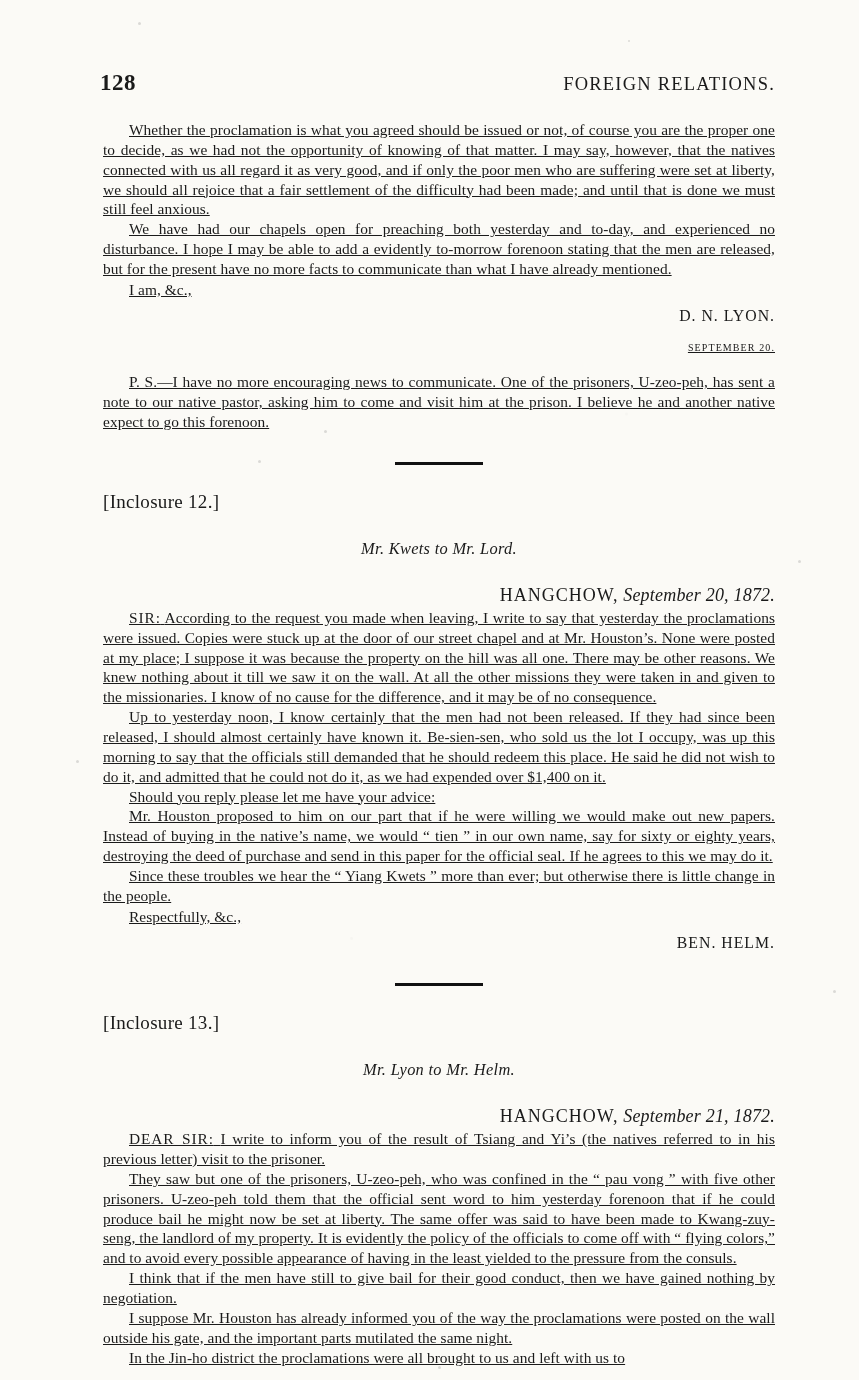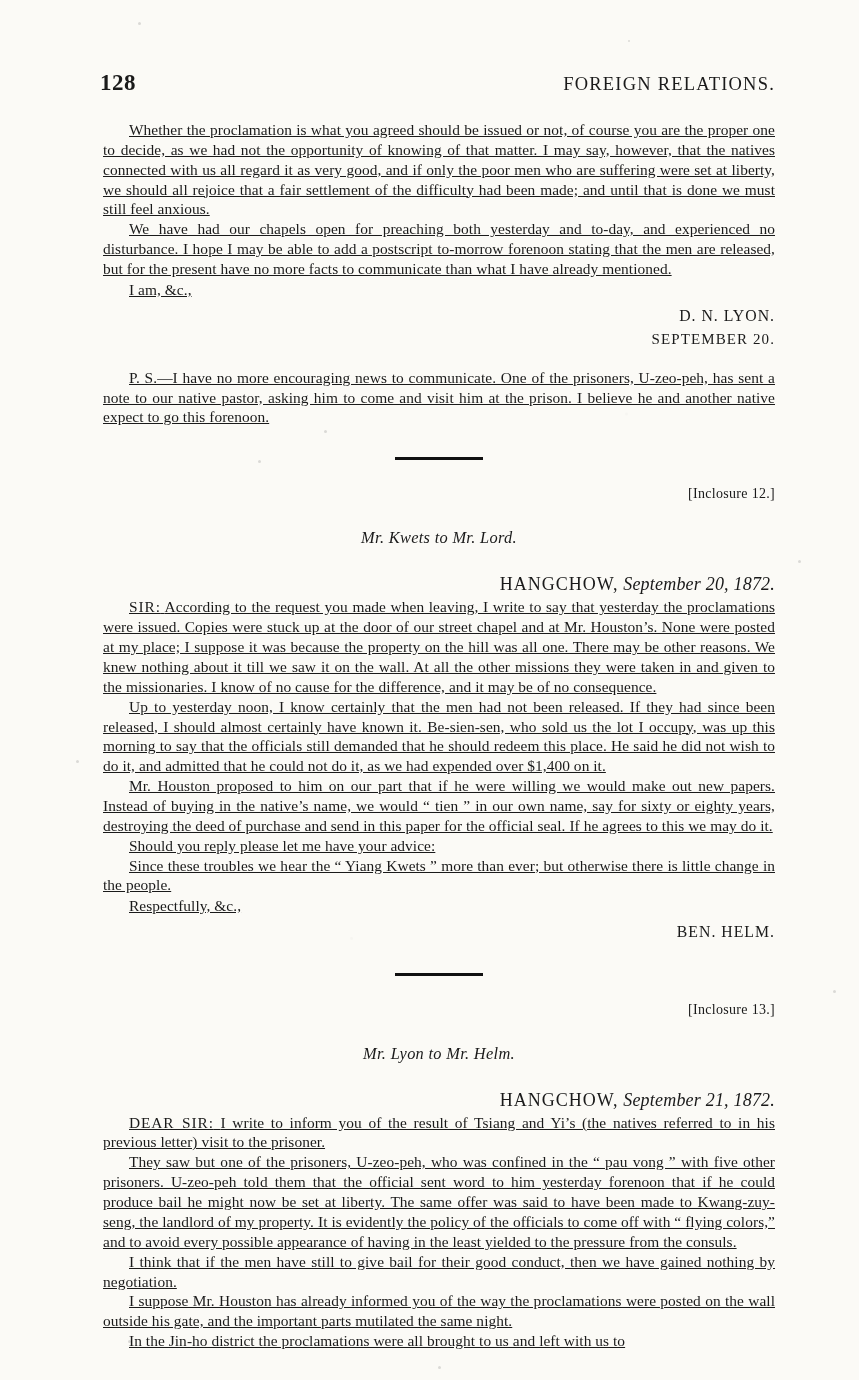--- a/index.html
+++ b/index.html
@@ -73,38 +73,39 @@
     letter-spacing: 0.5px;
   }
   .signature-block {
     margin-top: 6px;
   }
   .sig-name {
     font-size: 15.8px;
     letter-spacing: 1px;
   }
   .sig-date {
-    font-size: 15px;
+    font-size: 10px;
     letter-spacing: 1.1px;
-    margin-top: 4px;
+    margin-top: 15px;
+    text-decoration: underline;
   }
   .closing {
     font-size: 15.4px;
     text-indent: 26px;
     margin-top: 1px;
   }
   .rule {
     width: 88px;
     height: 3px;
     background: #111;
     margin: 30px auto 26px auto;
   }
   .inclosure-label {
-    text-align: right;
-    font-size: 14px;
+    text-align: left;
+    font-size: 19px;
     letter-spacing: 0.3px;
     margin-bottom: 26px;
     margin-top: 7px;
   }
   .doc-title {
     text-align: center;
     font-style: italic;
     font-size: 16.4px;
     letter-spacing: 0.3px;
     margin-bottom: 26px;
@@ -147,43 +148,43 @@
   <span class="speck" style="left:430px;top:1366px;width:3px;height:3px;"></span>
 
   <div class="content">
 
     <div class="header-row">
       <div class="page-number">128</div>
       <div class="running-head">FOREIGN RELATIONS.</div>
     </div>
 
     <p class="indent">Whether the proclamation is what you agreed should be issued or not, of course you are the proper one to decide, as we had not the opportunity of knowing of that matter. I may say, however, that the natives connected with us all regard it as very good, and if only the poor men who are suffering were set at liberty, we should all rejoice that a fair settlement of the difficulty had been made; and until that is done we must still feel anxious.</p>
-    <p class="indent">We have had our chapels open for preaching both yesterday and to-day, and experienced no disturbance. I hope I may be able to add a postscript to-morrow forenoon stating that the men are released, but for the present have no more facts to communicate than what I have already mentioned.</p>
+    <p class="indent">We have had our chapels open for preaching both yesterday and to-day, and experienced no disturbance. I hope I may be able to add a evidently to-morrow forenoon stating that the men are released, but for the present have no more facts to communicate than what I have already mentioned.</p>
     <p class="closing">I am, &amp;c.,</p>
 
     <div class="signature-block">
       <div class="sig-right sig-name">D. N. LYON.</div>
       <div class="sig-right sig-date">SEPTEMBER 20.</div>
     </div>
 
     <div class="gap-m"></div>
     <p class="indent">P. S.—I have no more encouraging news to communicate. One of the prisoners, U-zeo-peh, has sent a note to our native pastor, asking him to come and visit him at the prison. I believe he and another native expect to go this forenoon.</p>
 
     <div class="rule"></div>
 
     <div class="inclosure-label">[Inclosure 12.]</div>
     <div class="doc-title">Mr. Kwets to Mr. Lord.</div>
     <div class="dateline">
       <span class="city">HANGCHOW,</span>
       <span class="date">September 20, 1872.</span>
     </div>
     <p class="indent"><span class="salutation-caps">SIR:</span> <span>According to the request you made when leaving, I write to say that yesterday the proclamations were issued. Copies were stuck up at the door of our street chapel and at Mr. Houston’s. None were posted at my place; I suppose it was because the property on the hill was all one. There may be other reasons. We knew nothing about it till we saw it on the wall. At all the other missions they were taken in and given to the missionaries. I know of no cause for the difference, and it may be of no consequence.</span></p>
     <p class="indent">Up to yesterday noon, I know certainly that the men had not been released. If they had since been released, I should almost certainly have known it. Be-sien-sen, who sold us the lot I occupy, was up this morning to say that the officials still demanded that he should redeem this place. He said he did not wish to do it, and admitted that he could not do it, as we had expended over $1,400 on it.</p>
+    <p class="indent">Should you reply please let me have your advice:</p>
     <p class="indent">Mr. Houston proposed to him on our part that if he were willing we would make out new papers. Instead of buying in the native’s name, we would “ tien ” in our own name, say for sixty or eighty years, destroying the deed of purchase and send in this paper for the official seal. If he agrees to this we may do it.</p>
-    <p class="indent">Should you reply please let me have your advice:</p>
     <p class="indent">Since these troubles we hear the “ Yiang Kwets ” more than ever; but otherwise there is little change in the people.</p>
     <p class="closing">Respectfully, &amp;c.,</p>
     <div class="signature-block">
       <div class="sig-right sig-name">BEN. HELM.</div>
     </div>
 
     <div class="rule"></div>
 
     <div class="inclosure-label">[Inclosure 13.]</div>
     <div class="doc-title">Mr. Lyon to Mr. Helm.</div>

